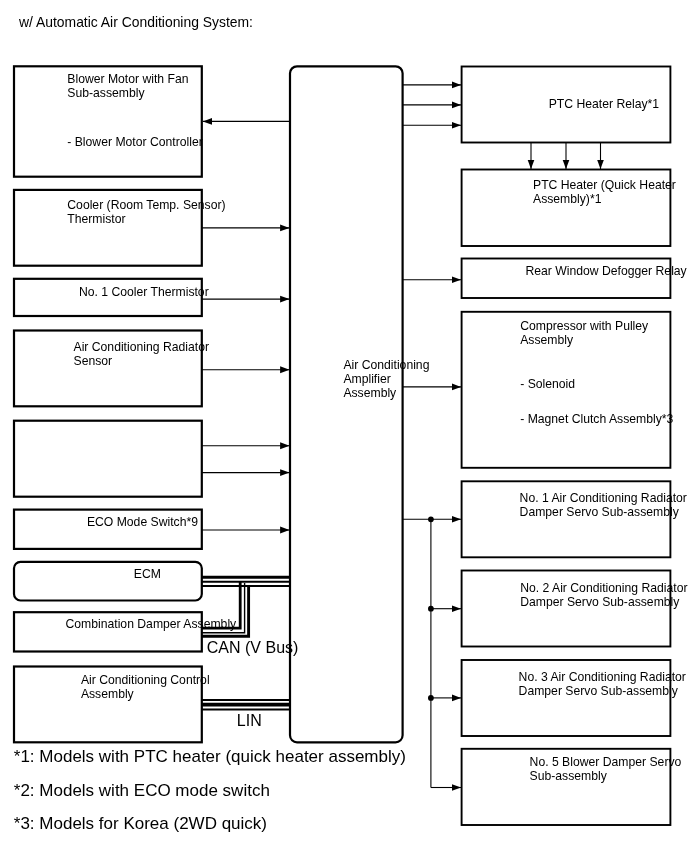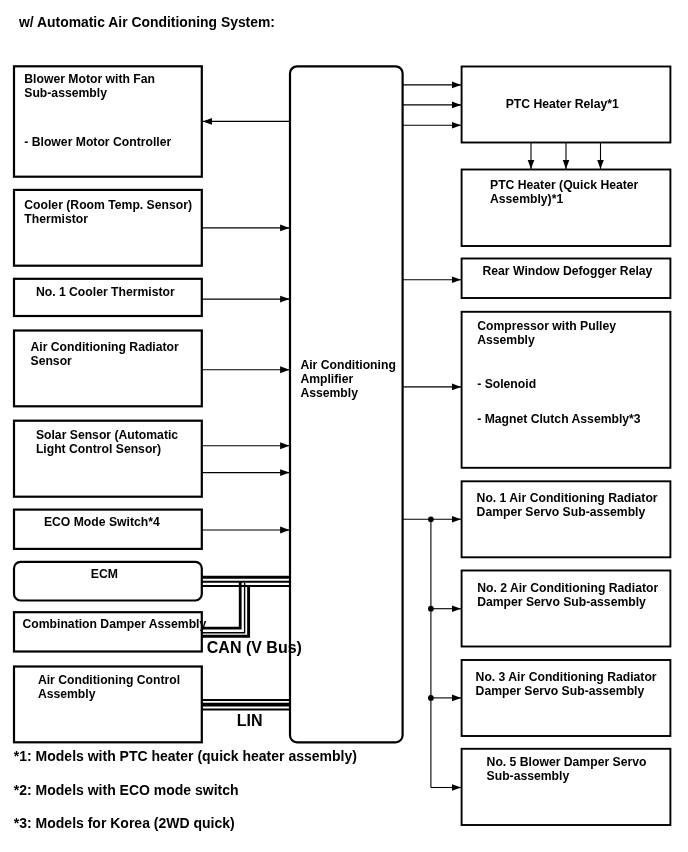--- a/index.html
+++ b/index.html
@@ -4,53 +4,54 @@
 <title>Air Conditioning System Diagram</title>
 <style>
   html, body {
     margin: 0; padding: 0;
     width: 688px; height: 852px;
     background: #ffffff;
     font-family: "Liberation Sans", sans-serif;
     color: #000000;
     overflow: hidden;
   }
-  #page { position: relative; width: 576px; height: 852px; background: #ffffff; font-weight: bold; }
+  #page { position: relative; width: 576px; height: 852px; background: #ffffff; }
   svg.layer { position: absolute; left: 0; top: 0; width: 688px; height: 852px; }
   #text-layer { position: absolute; left: 0; top: 0; width: 688px; height: 852px; }
 
   
   .bx       { fill: #ffffff; stroke: #000000; stroke-width: 2.2; }
   .bx-thin  { stroke-width: 1.9; }
 
   
   .wire { fill: none; stroke: #000000; stroke-width: 1.1; }
   .rail { fill: none; stroke: #000000; stroke-linecap: butt; stroke-linejoin: miter; }
   .jdot { fill: #000000; }
 
   
   .txt {
     position: absolute;
     font-size: 12.2px;
     line-height: 13.9px;
     white-space: pre-line;
     color: #000000;
     transform: translateZ(0);
+    margin-left: 43px;
   }
   .title {
     position: absolute;
     font-size: 13.9px;
     line-height: 16px;
     white-space: nowrap;
     color: #000000;
     transform: translateZ(0);
   }
   .note {
     position: absolute;
-    font-size: 14px;
+    font-size: 17px;
     line-height: 13.9px;
     white-space: nowrap;
     color: #000000;
     transform: translateZ(0);
   }
   .buslabel {
     position: absolute;
     font-size: 16px;
     line-height: 13.9px;
     white-space: nowrap;
@@ -128,23 +129,21 @@
 
   <div id="text-layer">
     <div class="txt" style="left:24.3px;top:72.8px">Blower Motor with Fan
 Sub-assembly</div>
     <div class="txt" style="left:24.3px;top:136px">- Blower Motor Controller</div>
     <div class="txt" style="left:24.3px;top:198.8px">Cooler (Room Temp. Sensor)
 Thermistor</div>
     <div class="txt" style="left:35.9px;top:286.3px">No. 1 Cooler Thermistor</div>
     <div class="txt" style="left:30.5px;top:341.1px">Air Conditioning Radiator
 Sensor</div>
-    <div class="txt" style="left:35.9px;top:428.9px">Solar Sensor (Automatic
-Light Control Sensor)</div>
-    <div class="txt" style="left:43.9px;top:515.9px">ECO Mode Switch*4</div>
+    <div class="txt" style="left:43.9px;top:515.9px">ECO Mode Switch*9</div>
     <div class="txt" style="left:90.8px;top:568.3px">ECM</div>
     <div class="txt" style="left:22.5px;top:618.3px">Combination Damper Assembly</div>
     <div class="txt" style="left:37.9px;top:674.2px">Air Conditioning Control
 Assembly</div>
     <div class="txt" style="left:300.4px;top:359px">Air Conditioning
 Amplifier
 Assembly</div>
     <div class="txt" style="left:505.7px;top:98.2px">PTC Heater Relay*1</div>
     <div class="txt" style="left:490px;top:179px">PTC Heater (Quick Heater
 Assembly)*1</div>

